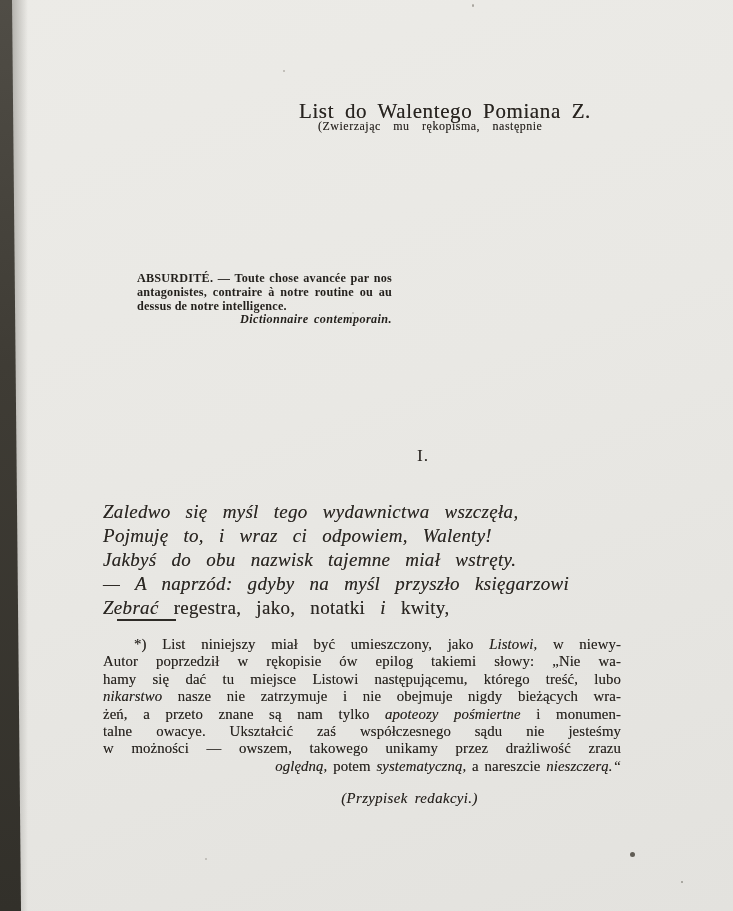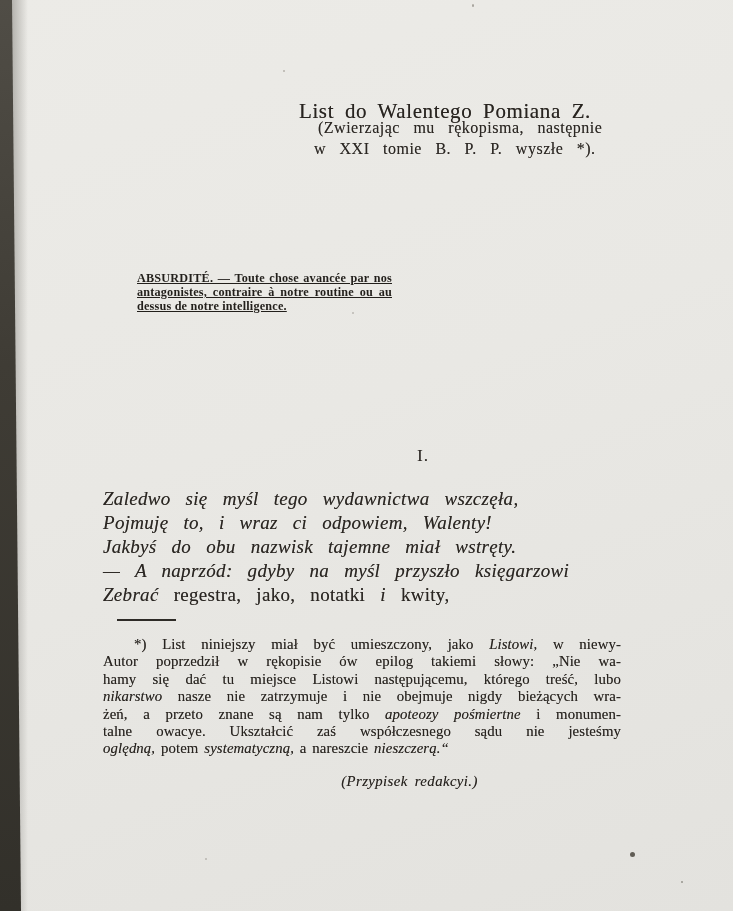--- a/index.html
+++ b/index.html
@@ -27,54 +27,53 @@
     background:linear-gradient(to bottom,#504d46 0%,var(--gutter) 40%,#32302a 100%);
     clip-path:polygon(0 0,12px 0,21px 100%,0 100%);
   }
   .title{
     position:absolute;left:292px;top:92px;margin:7px;
     font-size:21px;font-weight:normal;letter-spacing:.6px;word-spacing:5px;
     color:var(--ink);white-space:nowrap;
     text-shadow:0 0 .4px rgba(40,36,30,.55);
   }
   .sub-line{
-    position:absolute;font-size:16px;letter-spacing:.5px;word-spacing:9px;white-space:nowrap;
+    position:absolute;font-size:12px;letter-spacing:.5px;word-spacing:9px;white-space:nowrap;
     color:#2b2723;text-shadow:0 0 .3px rgba(40,36,30,.45);
   }
   .sub-1{left:318px;top:119px;}
   .sub-2{left:314px;top:140px;}
   .epigraph{
     position:absolute;left:137px;top:272px;width:255px;
     font-size:12.2px;font-weight:bold;line-height:13.8px;letter-spacing:.2px;
     color:#221f1b;
-    text-decoration:underline;
   }
   .epi-attr{
     font-style:italic;text-align:right;letter-spacing:.4px;word-spacing:2px;
   }
   .numeral{
     position:absolute;left:417px;top:445px;
     font-size:17.5px;letter-spacing:1px;color:#2a2622;
   }
   .verse{
-    position:absolute;left:103px;top:487px;width:530px;
+    position:absolute;left:103px;top:500px;width:530px;
     font-size:19px;line-height:24px;letter-spacing:.3px;word-spacing:10px;
     color:#2a2622;text-shadow:0 0 .4px rgba(42,38,34,.5);
   }
   .v-line{white-space:nowrap;}
   .fn-rule{
     position:absolute;left:117px;top:619px;width:59px;height:2px;
     background:var(--rule);
   }
   .footnote{
     position:absolute;left:103px;top:636px;width:518px;
     font-size:14.8px;line-height:17.4px;letter-spacing:.1px;word-spacing:2px;
     color:#282420;text-shadow:0 0 .3px rgba(40,36,30,.5);
   }
-  .f-line{white-space:nowrap;}
+  .f-line{white-space:nowrap;text-align:right;}
   .just{text-align:justify;text-align-last:justify;text-justify:inter-word;white-space:normal;}
   .indent{text-indent:31px;}
   .it{font-style:italic;}
   .ro{font-style:normal;}
   .fn-attr{
     font-style:italic;text-align:center;padding-left:95px;margin-top:15px;
     letter-spacing:.4px;word-spacing:3px;
   }
   .speck{position:absolute;border-radius:50%;}
   .sp1{left:630px;top:852px;width:5px;height:5px;background:rgba(74,69,61,.85);}
@@ -86,26 +85,26 @@
 </style>
 </head>
 <body>
 
 <div class="page">
   <div class="gutter-soft"></div>
   <div class="gutter-core"></div>
 
   <h1 class="title">List do Walentego Pomiana Z.</h1>
   <div class="sub-line sub-1">(Zwierzając mu rękopisma, następnie</div>
-  <div class="sub-line sub-2">w XXI tomie B. P. P. wyszłe *).</div>
 
   <div class="epigraph">
     <div class="epi-line just">ABSURDITÉ. — Toute chose avancée par nos</div>
     <div class="epi-line just">antagonistes, contraire à notre routine ou au</div>
     <div class="epi-line">dessus de notre intelligence.</div>
+    <div class="epi-attr">Dictionnaire contemporain.</div>
   </div>
 
   <div class="numeral">I.</div>
 
   <div class="verse">
     <div class="v-line"><span class="it">Zaledwo się myśl tego wydawnictwa wszczęła,</span></div>
     <div class="v-line"><span class="it">Pojmuję to, i wraz ci odpowiem, Walenty!</span></div>
     <div class="v-line"><span class="it">Jakbyś do obu nazwisk tajemne miał wstręty.</span></div>
     <div class="v-line"><span class="it">— A naprzód: gdyby na myśl przyszło księgarzowi</span></div>
     <div class="v-line"><span class="it">Zebrać </span><span class="ro">regestra, jako, notatki </span><span class="it">i </span><span class="ro">kwity,</span></div>
@@ -113,20 +112,21 @@
 
   <div class="fn-rule"></div>
 
   <div class="footnote">
     <div class="f-line just indent"><span class="ro">*) List niniejszy miał być umieszczony, jako </span><span class="it">Listowi,</span><span class="ro"> w niewy-</span></div>
     <div class="f-line just"><span class="ro">Autor poprzedził w rękopisie ów epilog takiemi słowy: „Nie wa-</span></div>
     <div class="f-line just"><span class="ro">hamy się dać tu miejsce Listowi następującemu, którego treść, lubo</span></div>
     <div class="f-line just"><span class="it">nikarstwo </span><span class="ro">nasze nie zatrzymuje i nie obejmuje nigdy bieżących wra-</span></div>
     <div class="f-line just"><span class="ro">żeń, a przeto znane są nam tylko </span><span class="it">apoteozy pośmiertne </span><span class="ro">i monumen-</span></div>
     <div class="f-line just"><span class="ro">talne owacye. Ukształcić zaś współczesnego sądu nie jesteśmy</span></div>
+    <div class="f-line just"><span class="ro">w możności — owszem, takowego unikamy przez drażliwość zrazu</span></div>
     <div class="f-line"><span class="it">oględną, </span><span class="ro">potem </span><span class="it">systematyczną, </span><span class="ro">a nareszcie </span><span class="it">nieszczerą.“</span></div>
     <div class="fn-attr">(Przypisek redakcyi.)</div>
   </div>
 
   <div class="speck sp1"></div>
   <div class="speck sp2"></div>
   <div class="speck sp3"></div>
   <div class="speck sp4"></div>
   <div class="speck sp5"></div>
   <div class="speck sp6"></div>

